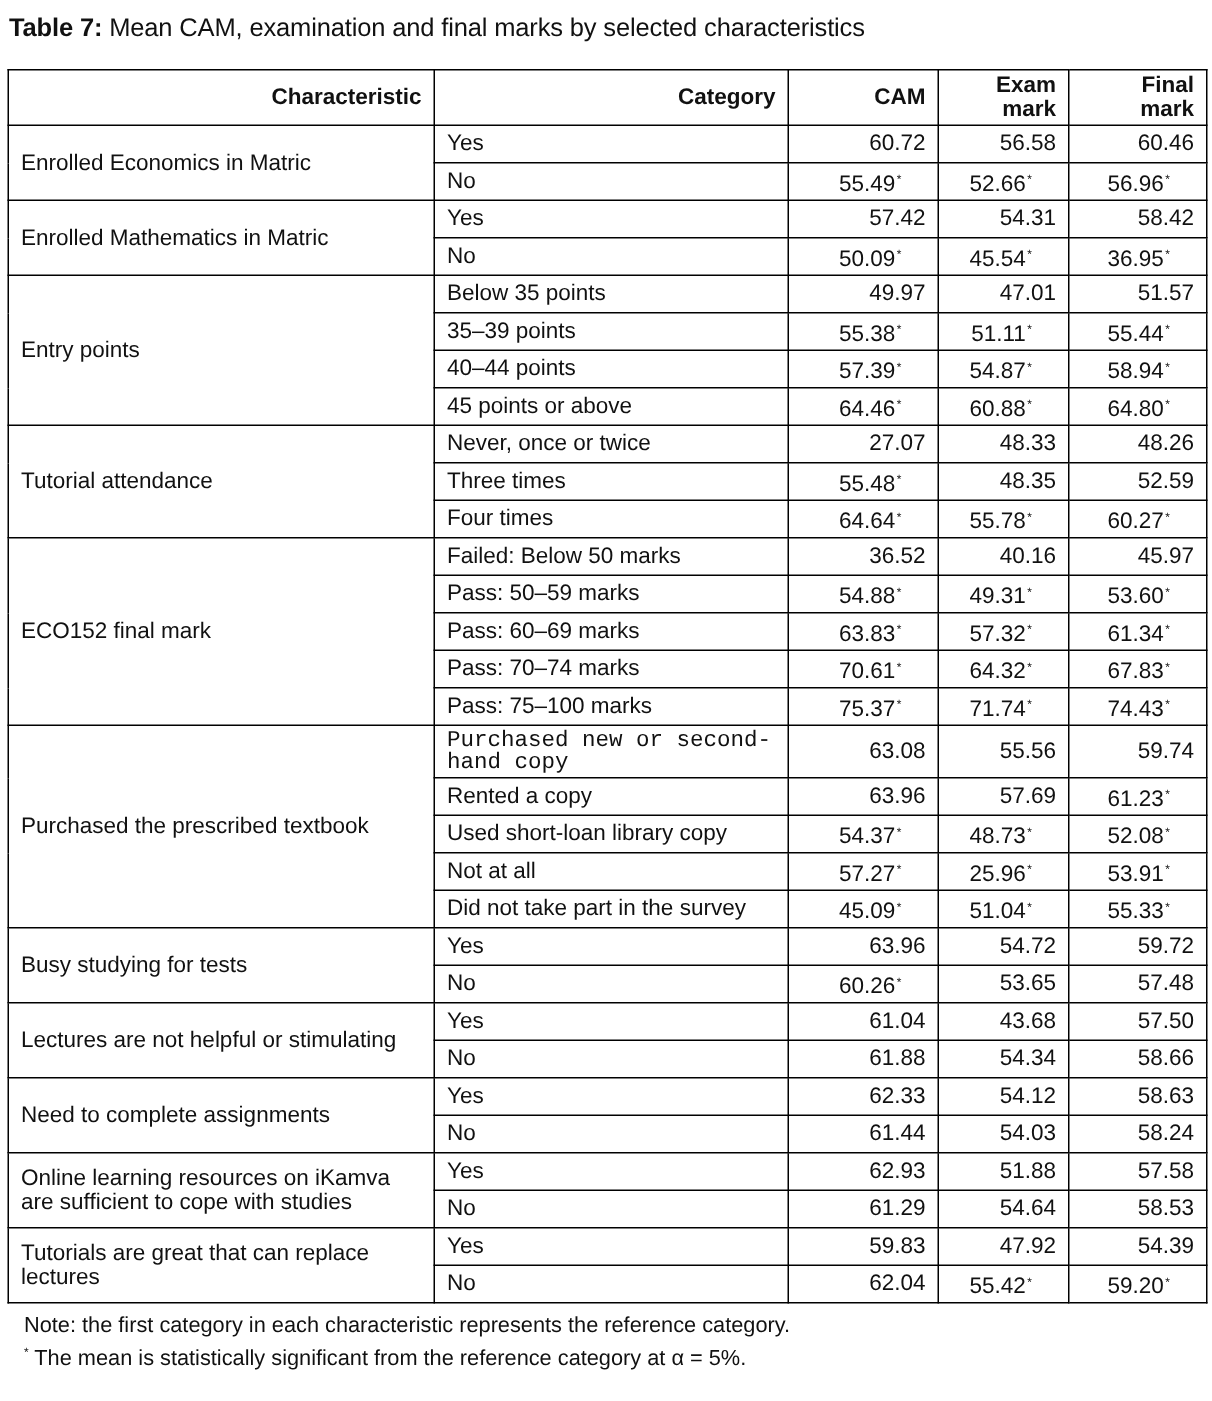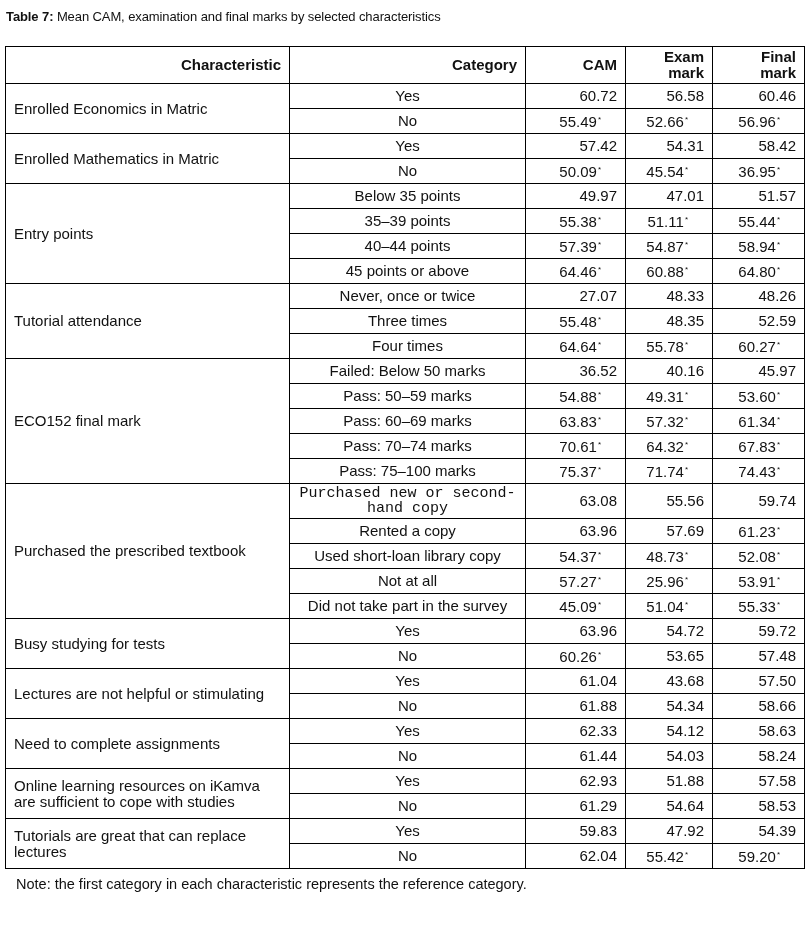--- a/index.html
+++ b/index.html
@@ -3,21 +3,21 @@
   <meta charset="utf-8">
   <style>
     html, body { margin: 0; padding: 0; background: #ffffff; }
     body {
       width: 808px; height: 934px; position: relative; overflow: hidden;
       font-family: "Liberation Sans", sans-serif; color: #111;
       font-size: 15px;
     }
     .caption {
       position: absolute; left: 6px; top: 9px;
-      font-size: 13px; letter-spacing: -0.1px;
+      font-size: 17px; letter-spacing: -0.1px;
     }
     .caption b { font-weight: bold; }
     table.t {
       position: absolute; left: 5px; top: 46px;
       border-collapse: collapse; table-layout: fixed;
       width: 799px;
     }
     table.t th, table.t td {
       border: 1.5px solid #000;
       padding: 0 8px;
@@ -26,21 +26,21 @@
     }
     table.t th {
       font-weight: bold; text-align: right; height: 36px; line-height: 16px;
     }
     col.c1 { width: 284px; }
     col.c2 { width: 236px; }
     col.c3 { width: 100px; }
     col.c4 { width: 87px; }
     col.c5 { width: 92px; }
     td.char { vertical-align: top; padding-top: 2px; }
-    td.cat { height: 24px; padding-left: 8px; text-align: center; }
+    td.cat { height: 24px; padding-left: 8px; }
     td.cat.tall { height: 34px; line-height: 15px; font-family: Liberation Mono, monospace; }
     td.num { text-align: right; padding-right: 22px; }
     td.num.sig { padding-right: 24px; }
     sup.s { font-size: 8px; vertical-align: 5px; margin-left: 1px; }
     .notes {
       position: absolute; left: 16px; top: 876px;
       font-size: 14.5px; line-height: 17px;
     }
     .notes sup { font-size: 8px; vertical-align: 6px; }
   </style>
@@ -262,13 +262,14 @@
         <td class="cat">No</td>
         <td class="num"><span>62.04</span></td>
         <td class="num sig"><span>55.42</span><sup class="s">*</sup></td>
         <td class="num sig"><span>59.20</span><sup class="s">*</sup></td>
       </tr>
     </tbody>
 </table>
 
 <div class="notes">
   <div>Note: the first category in each characteristic represents the reference category.</div>
+  <div><sup>*</sup><span> The mean is statistically significant from the reference category at α = 5%.</span></div>
 </div>
 
 </body></html>

